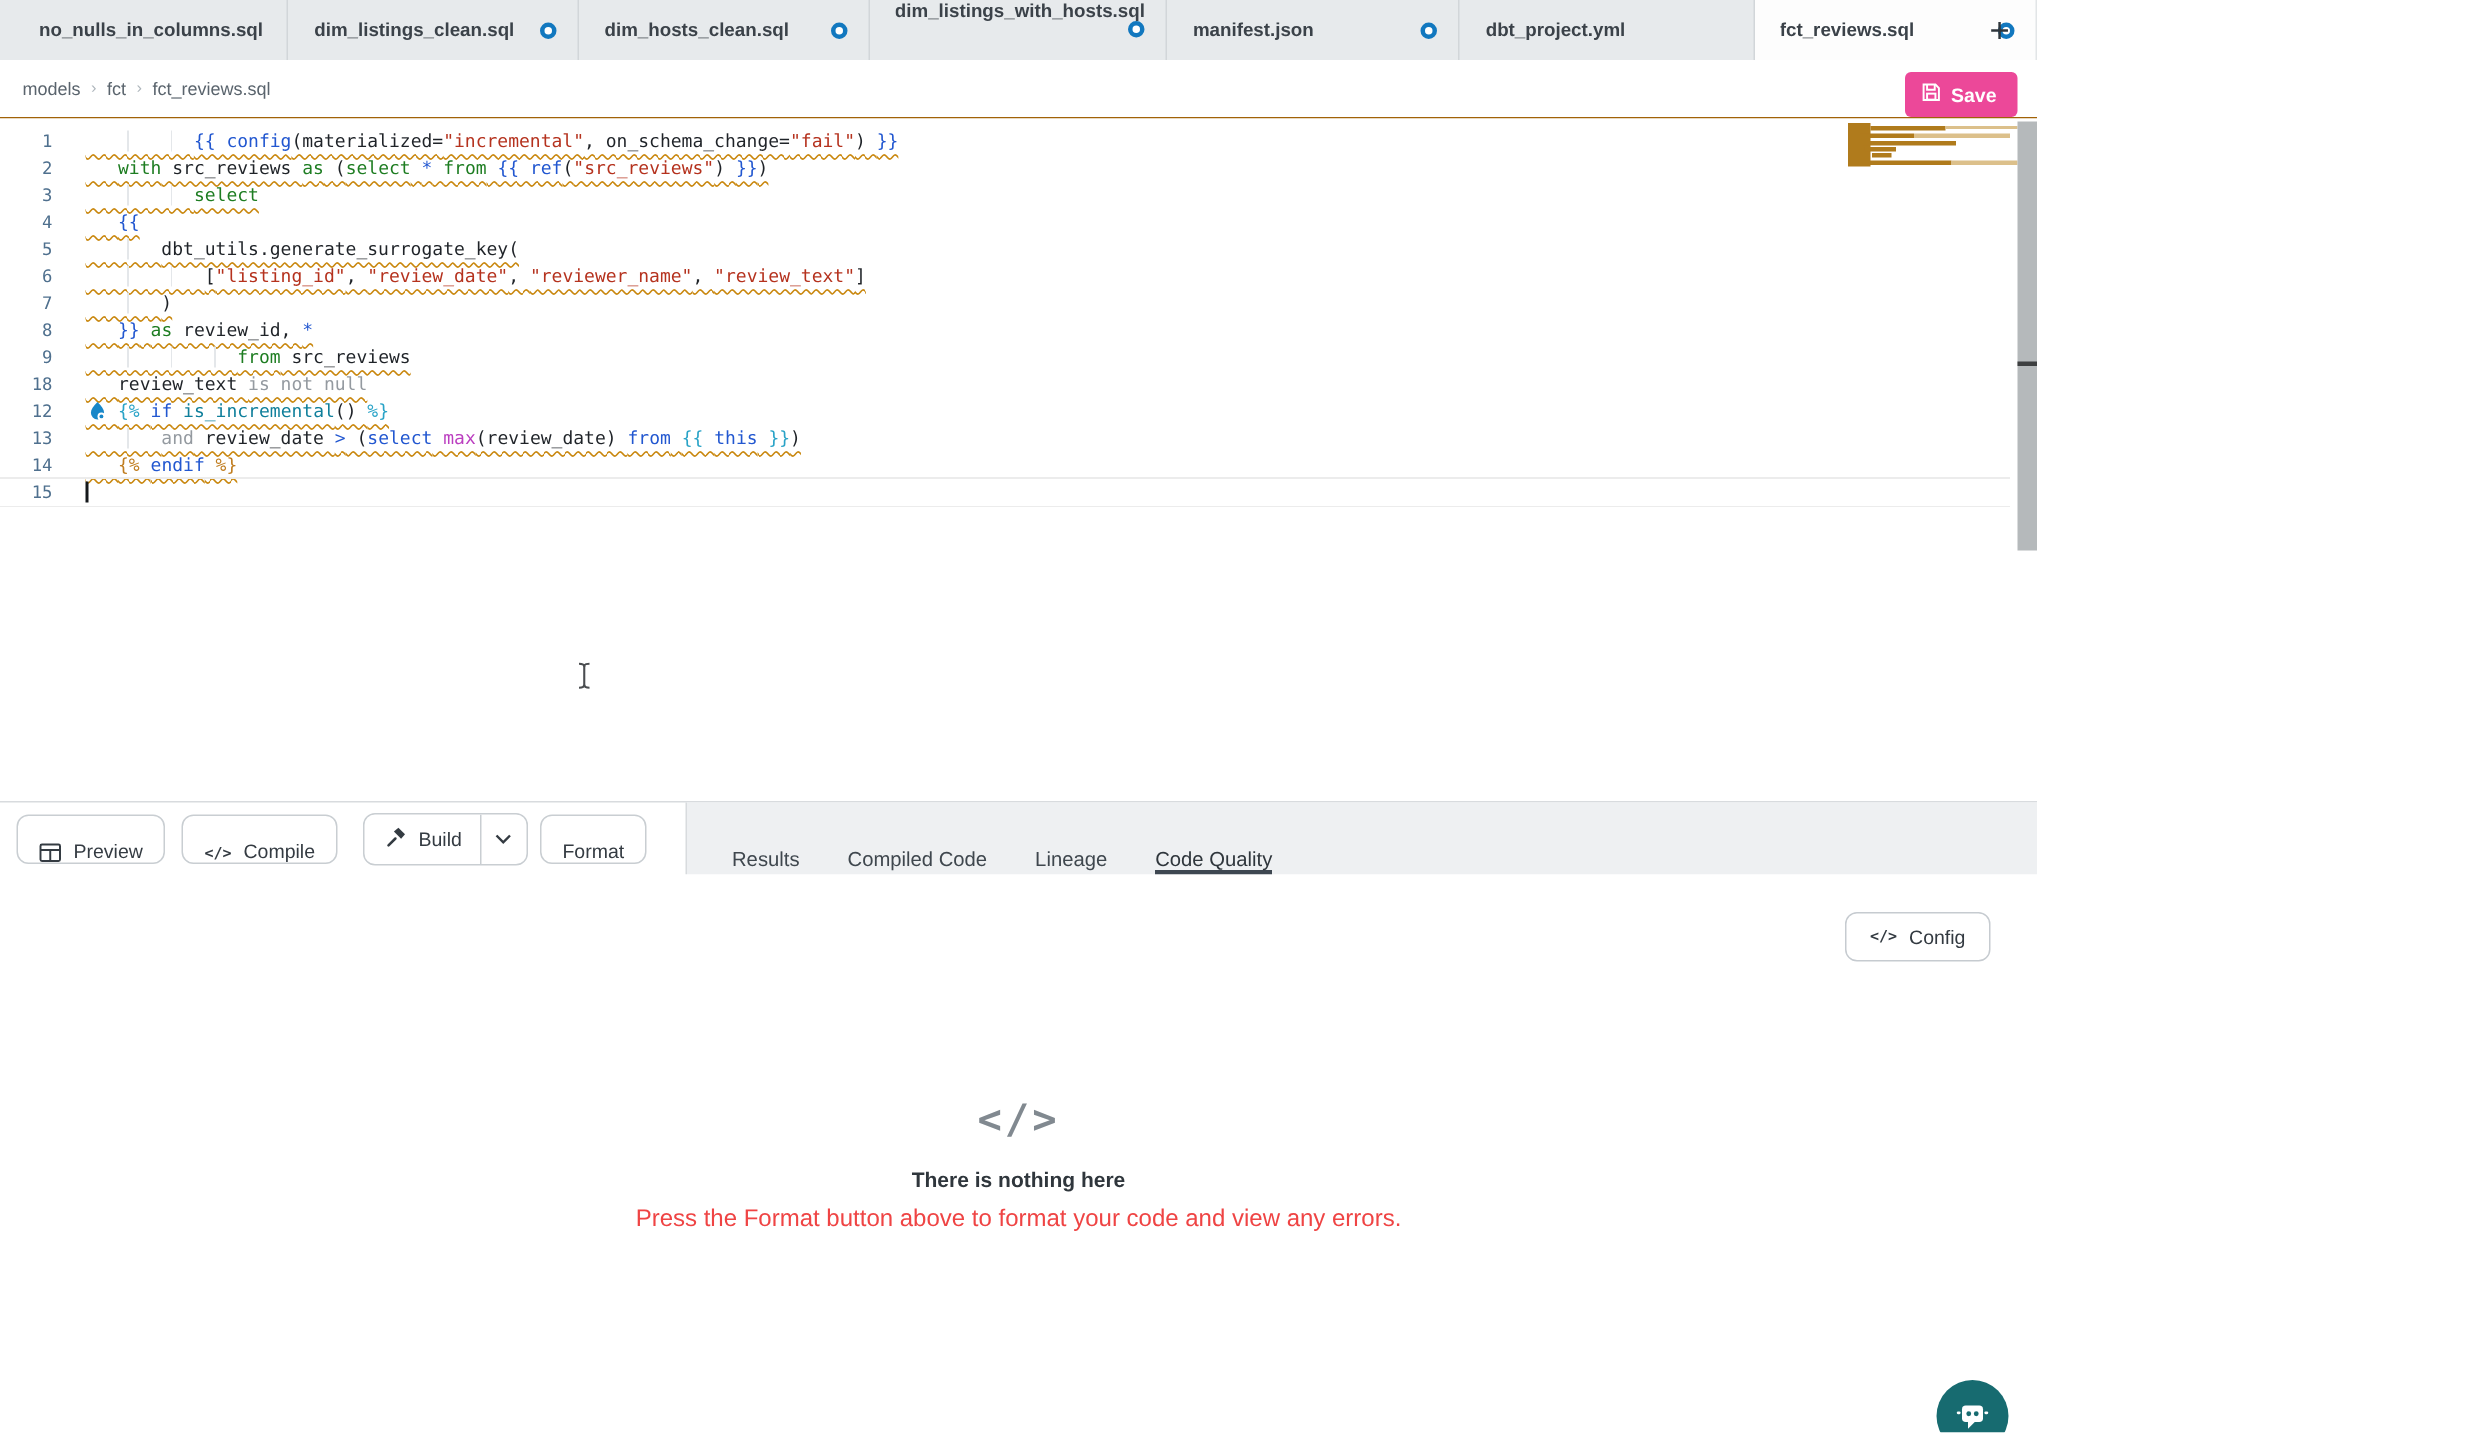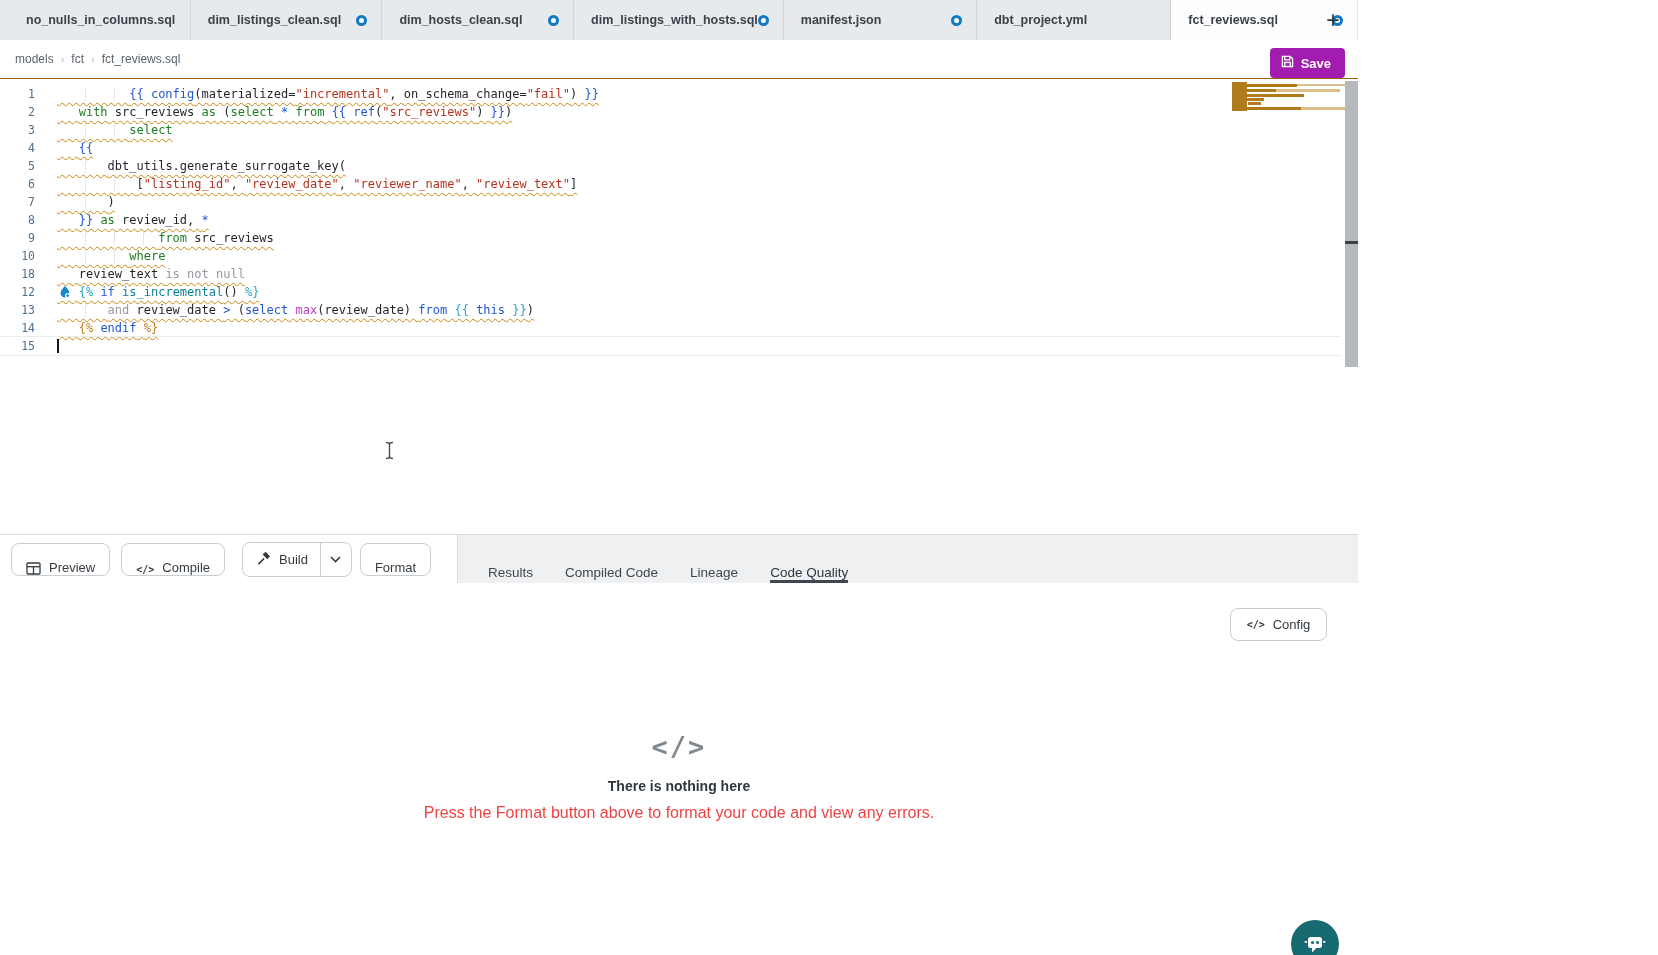--- a/index.html
+++ b/index.html
@@ -19,21 +19,21 @@
   .ftab .lbl + .dot{margin-left:auto;}
   .newtab{position:absolute;right:8px;top:0;height:40px;width:34px;display:flex;align-items:center;
           justify-content:center;font-size:23px;font-weight:400;color:#2f363c;cursor:pointer;}
 
   
   .crumbrow{height:38px;background:#fff;flex:none;position:relative;display:flex;align-items:center;
             border-bottom:1px solid #a16207;}
   .breadcrumb{display:flex;align-items:center;margin-left:15px;font-size:12px;color:#5a646d;}
   .crumb-sep{color:#aeb6bc;margin:0 7px;font-size:11px;}
   .savebtn{position:absolute;right:13px;top:8px;height:30px;padding:0 14px 0 11px;border:none;
-           background:#a21caf;color:#fff;font-size:13px;font-weight:700;border-radius:4px;
+           background:#ec4899;color:#fff;font-size:13px;font-weight:700;border-radius:4px;
            display:flex;align-items:center;gap:7px;cursor:pointer;font-family:inherit;}
 
   
   .editor{height:455px;flex:none;position:relative;background:#fff;overflow:hidden;}
   .lines{position:absolute;left:0;top:6px;right:18px;}
   .row{height:18px;display:flex;position:relative;font-family:"DejaVu Sans Mono",monospace;
        font-size:12px;line-height:18px;white-space:pre;color:#1f2328;}
   .num{width:35px;flex:none;text-align:right;color:#4f708e;font-size:11.5px;
        font-family:"DejaVu Sans Mono",monospace;}
   .lt{margin-left:22px;}
@@ -99,21 +99,21 @@
         <span class="lbl">no_nulls_in_columns.sql</span>
       </div>
       <div class="ftab" style="width: 225px;">
         <span class="lbl">dim_listings_clean.sql</span>
         <span class="dot"></span>
       </div>
       <div class="ftab" style="width: 225px;">
         <span class="lbl">dim_hosts_clean.sql</span>
         <span class="dot"></span>
       </div>
-      <div class="ftab" style="width: 219px;">
+      <div class="ftab" style="width: 219px; flex-direction: column;">
         <span class="lbl">dim_listings_with_hosts.sql</span>
         <span class="dot"></span>
       </div>
       <div class="ftab" style="width: 227px;">
         <span class="lbl">manifest.json</span>
         <span class="dot"></span>
       </div>
       <div class="ftab" style="width: 228px;">
         <span class="lbl">dbt_project.yml</span>
       </div>
@@ -148,21 +148,20 @@
     <div class="lines" id="lines">
         <div class="row"><span class="num">1</span><span class="lt"><span class="sq"><span class="ind">          </span><span class="tk-b">{{ config</span><span class="tk-p">(materialized=</span><span class="tk-s">"incremental"</span><span class="tk-p">, on_schema_change=</span><span class="tk-s">"fail"</span><span class="tk-p">) </span><span class="tk-b">}}</span></span></span></div>
         <div class="row"><span class="num">2</span><span class="lt"><span class="sq"><span class="ind">   </span><span class="tk-g">with</span><span class="tk-p"> src_reviews </span><span class="tk-g">as</span><span class="tk-p"> (</span><span class="tk-g">select</span><span class="tk-p"> </span><span class="tk-b">*</span><span class="tk-p"> </span><span class="tk-g">from</span><span class="tk-p"> </span><span class="tk-b">{{ ref</span><span class="tk-p">(</span><span class="tk-s">"src_reviews"</span><span class="tk-p">) </span><span class="tk-b">}}</span><span class="tk-p">)</span></span></span></div>
         <div class="row"><span class="num">3</span><span class="lt"><span class="sq"><span class="ind">          </span><span class="tk-g">select</span></span></span></div>
         <div class="row"><span class="num">4</span><span class="lt"><span class="sq"><span class="ind">   </span><span class="tk-b">{{</span></span></span></div>
         <div class="row"><span class="num">5</span><span class="lt"><span class="sq"><span class="ind">       </span><span class="tk-p">dbt_utils.generate_surrogate_key(</span></span></span></div>
         <div class="row"><span class="num">6</span><span class="lt"><span class="sq"><span class="ind">           </span><span class="tk-p">[</span><span class="tk-s">"listing_id"</span><span class="tk-p">, </span><span class="tk-s">"review_date"</span><span class="tk-p">, </span><span class="tk-s">"reviewer_name"</span><span class="tk-p">, </span><span class="tk-s">"review_text"</span><span class="tk-p">]</span></span></span></div>
         <div class="row"><span class="num">7</span><span class="lt"><span class="sq"><span class="ind">       </span><span class="tk-p">)</span></span></span></div>
         <div class="row"><span class="num">8</span><span class="lt"><span class="sq"><span class="ind">   </span><span class="tk-b">}}</span><span class="tk-p"> </span><span class="tk-g">as</span><span class="tk-p"> review_id, </span><span class="tk-b">*</span></span></span></div>
         <div class="row"><span class="num">9</span><span class="lt"><span class="sq"><span class="ind">              </span><span class="tk-g">from</span><span class="tk-p"> src_reviews</span></span></span></div>
-        <div class="row"><span class="num">10</span><span class="lt"><span class="sq"><span class="ind">          </span><span class="tk-g">where</span></span></span></div>
         <div class="row"><span class="num">18</span><span class="lt"><span class="sq"><span class="ind">   </span><span class="tk-p">review_text </span><span class="tk-gr">is not null</span></span></span></div>
         <div class="row"><span class="num">12</span><span class="lt"><span class="sq"><span class="ind">   </span><span class="tk-c">{% </span><span class="tk-b">if</span><span class="tk-p"> </span><span class="tk-t">is_incremental</span><span class="tk-p">() </span><span class="tk-c">%}</span></span></span><span class="rowicon"><svg width="14" height="14" viewBox="0 0 14 14">
               <path d="M7 1 C9.8 3.8 11.4 5.9 11.4 8.2 A4.4 4.4 0 0 1 2.6 8.2 C2.6 5.9 4.2 3.8 7 1 Z" fill="#1787c9"></path>
               <circle cx="9.6" cy="10.6" r="2.6" fill="#fff"></circle>
               <circle cx="9.6" cy="10.6" r="1.3" fill="#1787c9"></circle>
             </svg></span></div>
         <div class="row"><span class="num">13</span><span class="lt"><span class="sq"><span class="ind">       </span><span class="tk-gr">and</span><span class="tk-p"> review_date </span><span class="tk-b">&gt;</span><span class="tk-p"> (</span><span class="tk-b">select</span><span class="tk-p"> </span><span class="tk-m">max</span><span class="tk-p">(review_date) </span><span class="tk-b">from</span><span class="tk-p"> </span><span class="tk-c">{{ </span><span class="tk-b">this</span><span class="tk-c"> }}</span><span class="tk-p">)</span></span></span></div>
         <div class="row"><span class="num">14</span><span class="lt"><span class="sq"><span class="ind">   </span><span class="tk-a">{% </span><span class="tk-b">endif</span><span class="tk-a"> %}</span></span></span></div>
         <div class="row active"><span class="num">15</span><span class="lt"><span></span></span><span class="caret"></span></div>
       </div>

